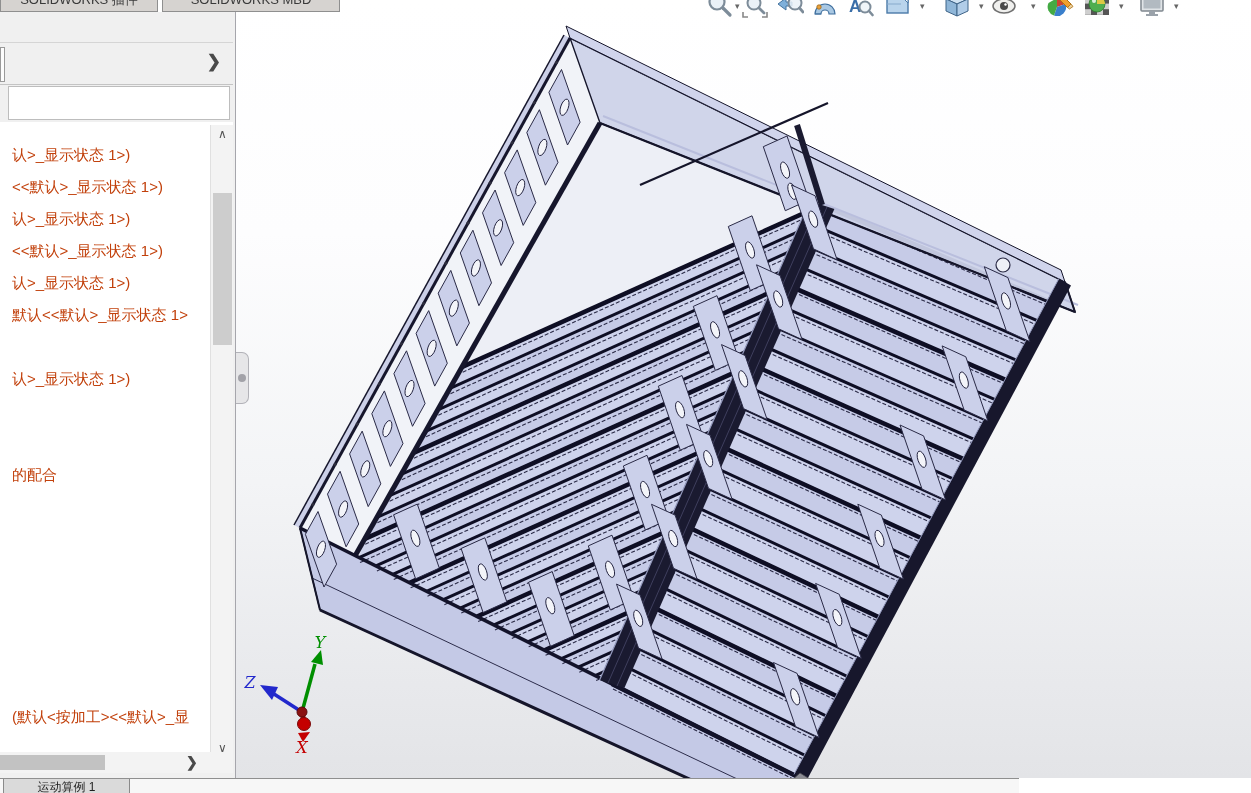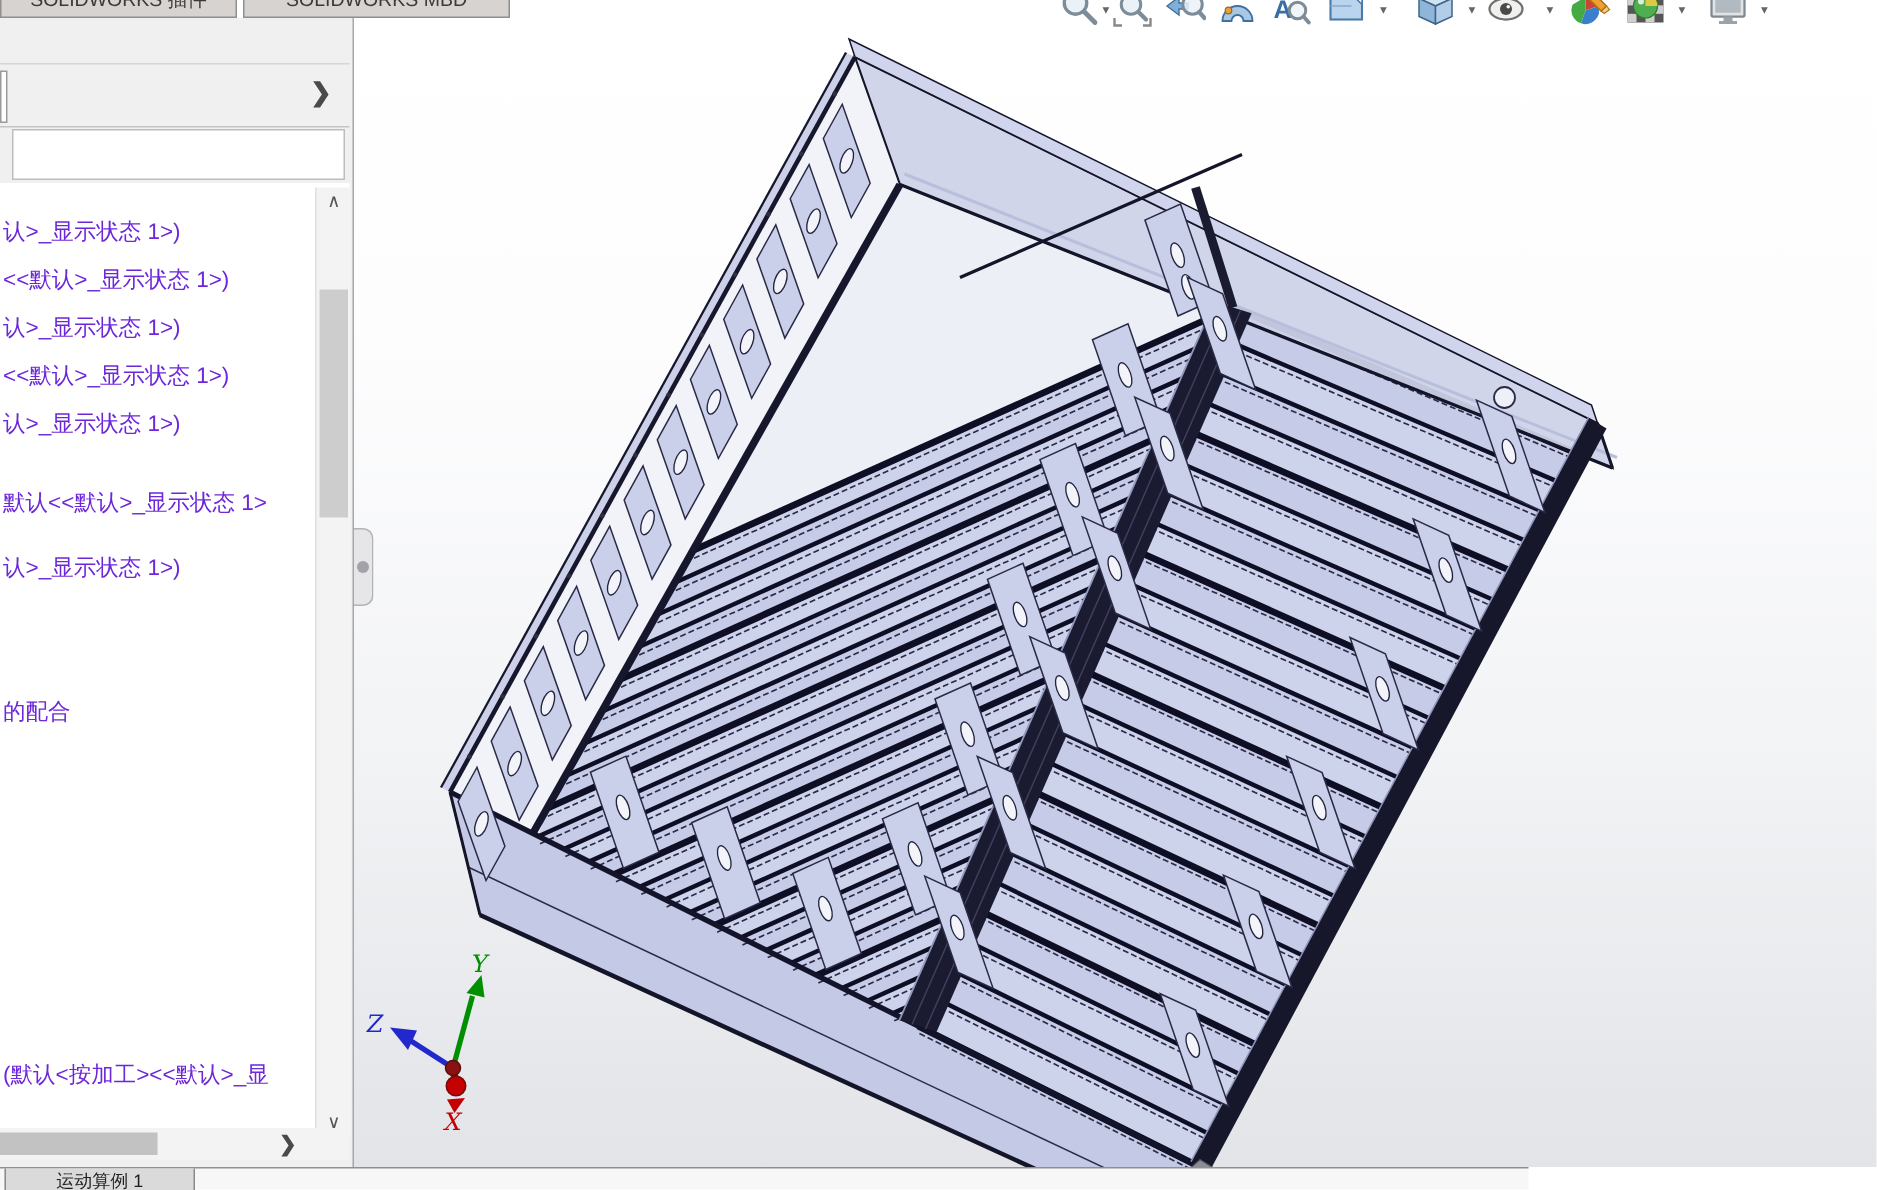--- a/index.html
+++ b/index.html
@@ -13,22 +13,22 @@
 
   
   #left-panel { position:absolute; left:0; top:12px; width:236px; height:766px;
     background:#f0f0f0; border-right:1px solid #a6a6ac; }
   #fm-row1 { position:absolute; left:0; top:0; width:233px; height:31px; border-bottom:1px solid #d5d5d5; }
   #fm-row2 { position:absolute; left:0; top:31px; width:233px; height:42px; border-bottom:1px solid #c4c4c4; }
   #fm-sliver { position:absolute; left:0; top:4px; width:5px; height:35px; background:#fdfdfd; border:1px solid #9a9a9a; }
   #fm-expand { position:absolute; right:12px; top:8px; font-size:17px; font-weight:bold; color:#4a4a4a; cursor:pointer; }
   #fm-box { position:absolute; left:8px; top:74px; width:222px; height:34px; background:#fff; border:1px solid #bdbdbd; }
   #fm-tree { position:absolute; left:0; top:110px; width:233px; height:635px; background:#fff; overflow:hidden; }
-  .tree-row { position:absolute; left:2px; width:231px; height:32px; line-height:32px; font-size:15px;
-    color:#6d28d9; white-space:nowrap; overflow:hidden; }
+  .tree-row { position:absolute; left:12px; width:231px; height:32px; line-height:32px; font-size:15px;
+    color:#c2410c; white-space:nowrap; overflow:hidden; }
   
   #fm-vscroll { position:absolute; left:210px; top:113px; width:23px; height:632px; background:#f3f3f3; border-left:1px solid #e0e0e0; }
   #fm-vthumb { position:absolute; left:2px; top:68px; width:19px; height:152px; background:#cdcdcd; }
   .scroll-arrow { position:absolute; left:0; width:23px; text-align:center; color:#555; font-size:12px; cursor:pointer; }
   
   #fm-hscroll { position:absolute; left:0; top:740px; width:233px; height:21px; background:#f3f3f3; }
   #fm-hthumb { position:absolute; left:0; top:3px; width:105px; height:15px; background:#c2c2c2; }
   #fm-hright { position:absolute; left:186px; top:2px; font-size:14px; font-weight:bold; color:#4a4a4a; cursor:pointer; }
 
   
@@ -67,21 +67,21 @@
     <div id="fm-sliver"></div>
     <div id="fm-expand">❯</div>
   </div>
   <div id="fm-box"></div>
   <div id="fm-tree">
       <div class="tree-row" style="top: 17px;">认&gt;_显示状态 1&gt;)</div>
       <div class="tree-row" style="top: 49px;">&lt;&lt;默认&gt;_显示状态 1&gt;)</div>
       <div class="tree-row" style="top: 81px;">认&gt;_显示状态 1&gt;)</div>
       <div class="tree-row" style="top: 113px;">&lt;&lt;默认&gt;_显示状态 1&gt;)</div>
       <div class="tree-row" style="top: 145px;">认&gt;_显示状态 1&gt;)</div>
-      <div class="tree-row" style="top: 177px; margin-top: 21px;">默认&lt;&lt;默认&gt;_显示状态 1&gt;</div>
+      <div class="tree-row" style="top: 177px;">默认&lt;&lt;默认&gt;_显示状态 1&gt;</div>
       <div class="tree-row" style="top: 241px;">认&gt;_显示状态 1&gt;)</div>
       <div class="tree-row" style="top: 579px;">(默认&lt;按加工&gt;&lt;&lt;默认&gt;_显</div>
       <div class="tree-row" style="top: 337px;">的配合</div>
     </div>
   <div id="fm-vscroll">
     <div class="scroll-arrow" style="top:2px">∧</div>
     <div id="fm-vthumb"></div>
     <div class="scroll-arrow" style="bottom:2px">∨</div>
   </div>
   <div id="fm-hscroll">

